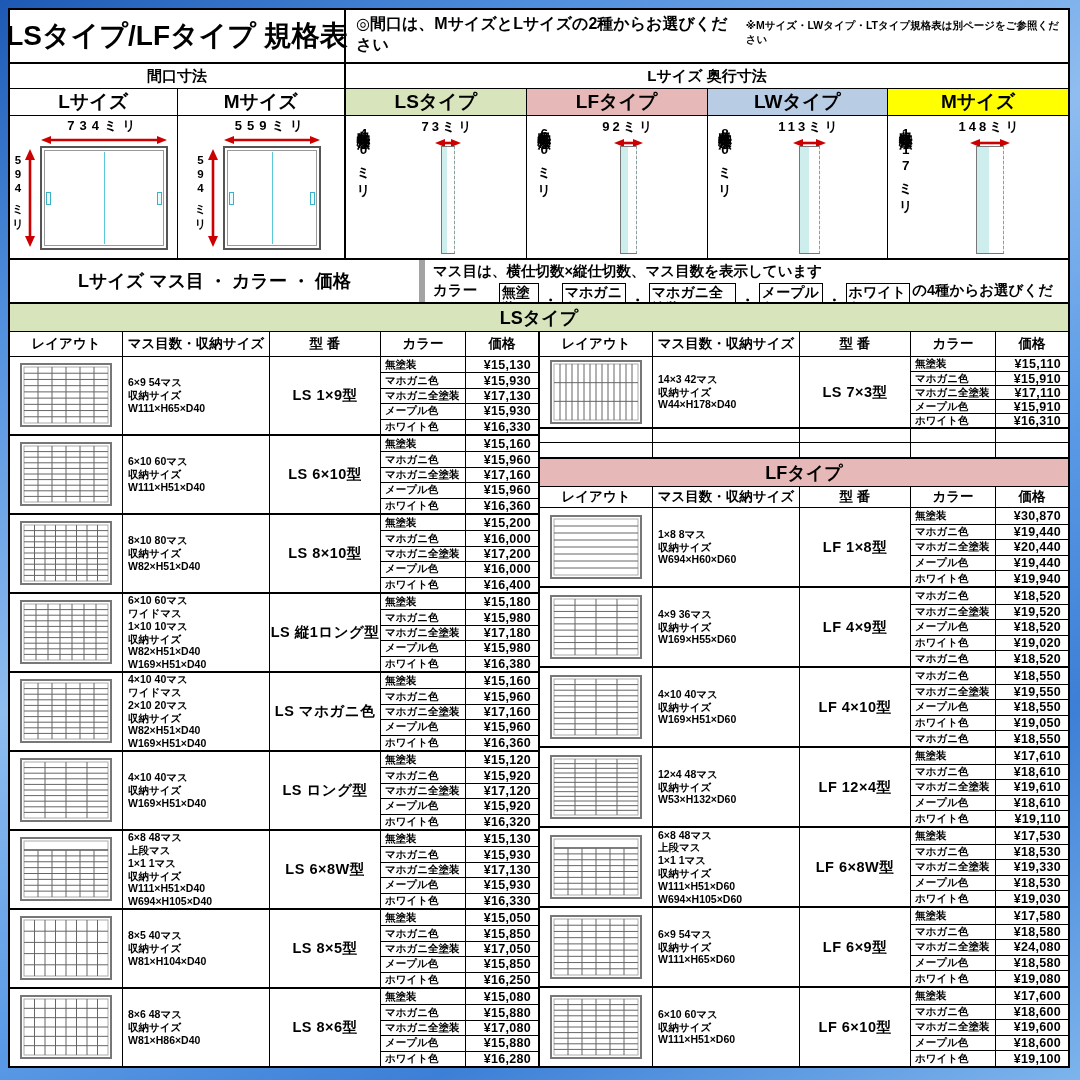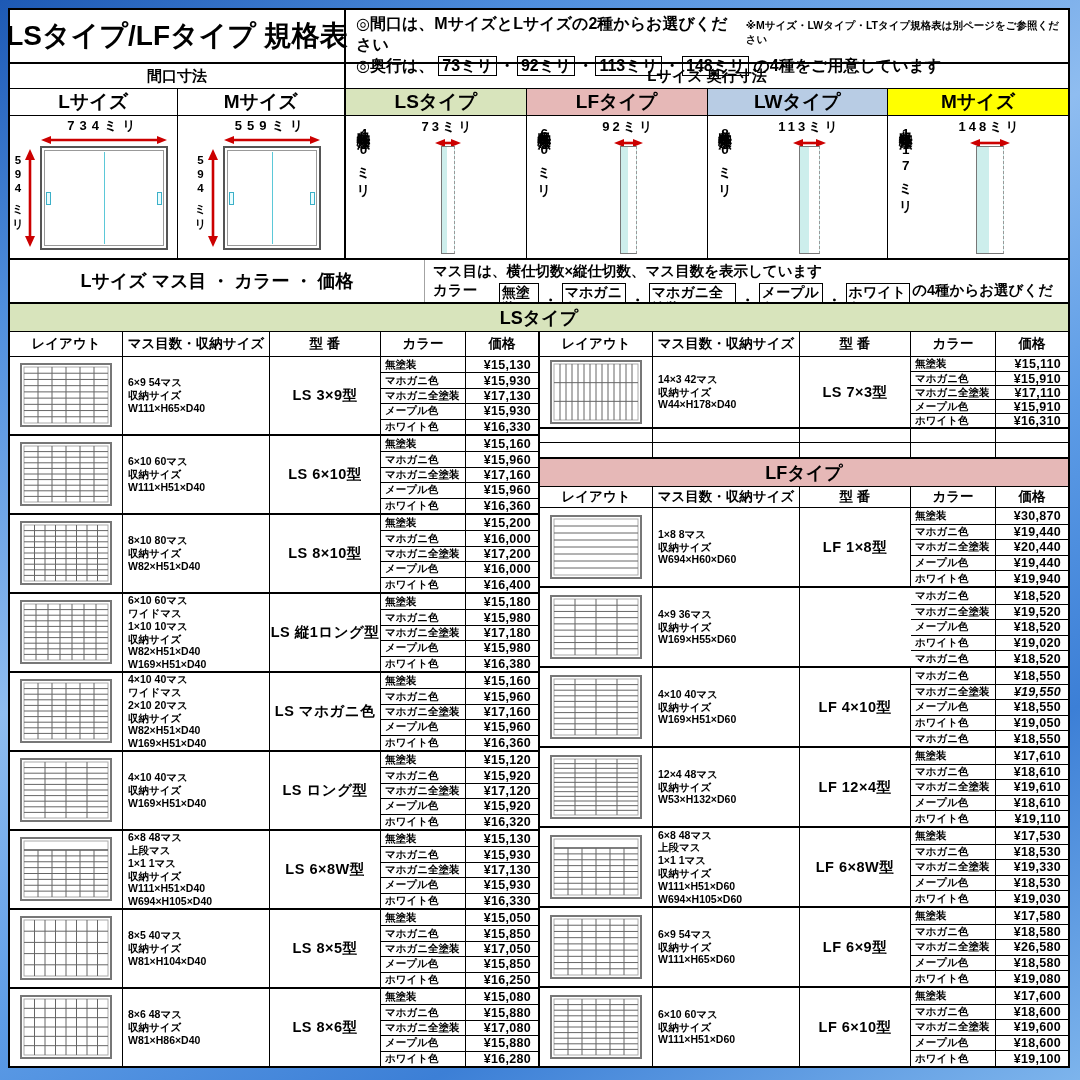--- a/index.html
+++ b/index.html
@@ -53,21 +53,21 @@
   .cabinet .inner { position:absolute; left:2px; top:2px; right:2px; bottom:2px; border:1px solid #999; }
   .cabinet .mid { position:absolute; left:50%; top:4px; bottom:4px; width:1px; background:#5bc8d8; }
   .cabinet .handle { position:absolute; width:5px; height:13px; border:1px solid #3bb0c8; background:#e8fdff; top:44%; }
   .cabinet .handle.l { left:4px; } .cabinet .handle.r { right:4px; }
   .dp-sidelabel { position:absolute; left:8px; top:4px; font-size:13.5px; }
   .dp-label { position:absolute; top:2px; font-size:13px; letter-spacing:3px; text-align:center; white-space:nowrap; }
   .dp-arrow { position:absolute; top:18px; }
   .dp-bar { position:absolute; top:30px; height:108px; border:1px solid #777; border-right:1px dashed #999; }
   
   .row-c { height:44px; border-bottom:2px solid #000; display:flex; flex:none; }
-  .c-left { width:415px; border-right:1px solid #a3a3a3; display:flex; align-items:center; justify-content:center; font-size:18px; }
+  .c-left { width:415px; border-right:6px solid #a3a3a3; display:flex; align-items:center; justify-content:center; font-size:18px; }
   .c-right { flex:1; padding:2px 8px; display:flex; flex-direction:column; justify-content:space-around; font-size:14.5px; }
   .c-right .boxes { display:flex; align-items:center; gap:2px; flex-wrap:nowrap; }
   .c-right .box { font-size:14px; padding:0 2px; }
   
   .band { height:28px; border-bottom:1px solid #000; display:flex; align-items:center; justify-content:center; font-size:18px; flex:none; }
   
   .row-e { flex:1; display:flex; min-height:0; }
   .ptable { width:530px; display:flex; flex-direction:column; border-right:2px solid #000; min-height:0; }
   .ptable.right { flex:1; border-right:none; }
   .t-head { height:25px; border-bottom:1px solid #000; display:grid; grid-template-columns:113px 147px 111px 85px 1fr; flex:none; }
@@ -99,25 +99,20 @@
 <div class="page">
   <div class="panel">
 
     <div class="row-a">
       <div class="title-cell">LSタイプ/LFタイプ 規格表</div>
       <div class="notes-cell">
         <div class="note-line1">
           <span>◎間口は、MサイズとLサイズの2種からお選びください</span>
           <span class="note-sub">※Mサイズ・LWタイプ・LTタイプ規格表は別ページをご参照ください</span>
         </div>
-        <div class="note-line2">
-          <span>◎奥行は、</span>
-          <span id="note2-boxes"><span class="box">73ミリ</span><span class="sep">・</span><span class="box">92ミリ</span><span class="sep">・</span><span class="box">113ミリ</span><span class="sep">・</span><span class="box">148ミリ</span></span>
-          <span>の4種をご用意しています</span>
-        </div>
       </div>
     </div>
 
     <div class="row-b">
       <div class="b1">
         <div class="sec-header">間口寸法</div>
         <div class="b-body" id="width-cols">
             <div class="size-col">
               <div class="size-col-header">Lサイズ</div>
               <div class="diagram">
@@ -276,21 +271,21 @@
                 <line x1="4" y1="41.333333333333336" x2="88" y2="41.333333333333336" stroke="#666" stroke-width="1"></line>
                 <line x1="4" y1="47.55555555555556" x2="88" y2="47.55555555555556" stroke="#666" stroke-width="1"></line>
                 <line x1="4" y1="53.77777777777778" x2="88" y2="53.77777777777778" stroke="#666" stroke-width="1"></line>
               </svg>
             </div>
             <div class="cell spec-cell">
               <div class="spec-line">6×9 54マス</div>
               <div class="spec-line">収納サイズ</div>
               <div class="spec-line">W111×H65×D40</div>
             </div>
-            <div class="cell model-cell">LS 3×9型</div>
+            <div class="cell model-cell">LS 1×9型</div>
             <div class="cell color-cell" style="grid-row: 1;">無塗装</div>
             <div class="cell price-cell" style="grid-row: 1;">¥15,130</div>
             <div class="cell color-cell rt" style="grid-row: 2;">マホガニ色</div>
             <div class="cell price-cell rt" style="grid-row: 2;">¥15,930</div>
             <div class="cell color-cell rt" style="grid-row: 3;">マホガニ全塗装</div>
             <div class="cell price-cell rt" style="grid-row: 3;">¥17,130</div>
             <div class="cell color-cell rt" style="grid-row: 4;">メープル色</div>
             <div class="cell price-cell rt" style="grid-row: 4;">¥15,930</div>
             <div class="cell color-cell rt" style="grid-row: 5;">ホワイト色</div>
             <div class="cell price-cell rt" style="grid-row: 5;">¥16,330</div>
@@ -718,20 +713,21 @@
                 <line x1="4" y1="41.333333333333336" x2="88" y2="41.333333333333336" stroke="#666" stroke-width="1"></line>
                 <line x1="4" y1="47.55555555555556" x2="88" y2="47.55555555555556" stroke="#666" stroke-width="1"></line>
                 <line x1="4" y1="53.77777777777778" x2="88" y2="53.77777777777778" stroke="#666" stroke-width="1"></line>
               </svg>
             </div>
             <div class="cell spec-cell">
               <div class="spec-line">4×9 36マス</div>
               <div class="spec-line">収納サイズ</div>
               <div class="spec-line">W169×H55×D60</div>
             </div>
+            <div class="cell model-cell">LF 4×9型</div>
             <div class="cell color-cell" style="grid-row: 1;">マホガニ色</div>
             <div class="cell price-cell" style="grid-row: 1;">¥18,520</div>
             <div class="cell color-cell rt" style="grid-row: 2;">マホガニ全塗装</div>
             <div class="cell price-cell rt" style="grid-row: 2;">¥19,520</div>
             <div class="cell color-cell rt" style="grid-row: 3;">メープル色</div>
             <div class="cell price-cell rt" style="grid-row: 3;">¥18,520</div>
             <div class="cell color-cell rt" style="grid-row: 4;">ホワイト色</div>
             <div class="cell price-cell rt" style="grid-row: 4;">¥19,020</div>
             <div class="cell color-cell rt" style="grid-row: 5;">マホガニ色</div>
             <div class="cell price-cell rt" style="grid-row: 5;">¥18,520</div>
@@ -757,21 +753,21 @@
             </div>
             <div class="cell spec-cell">
               <div class="spec-line">4×10 40マス</div>
               <div class="spec-line">収納サイズ</div>
               <div class="spec-line">W169×H51×D60</div>
             </div>
             <div class="cell model-cell">LF 4×10型</div>
             <div class="cell color-cell" style="grid-row: 1;">マホガニ色</div>
             <div class="cell price-cell" style="grid-row: 1;">¥18,550</div>
             <div class="cell color-cell rt" style="grid-row: 2;">マホガニ全塗装</div>
-            <div class="cell price-cell rt" style="grid-row: 2; font-style: italic;">¥19,550</div>
+            <div class="cell price-cell rt" style="grid-row: 2;">¥19,550</div>
             <div class="cell color-cell rt" style="grid-row: 3;">メープル色</div>
             <div class="cell price-cell rt" style="grid-row: 3;">¥18,550</div>
             <div class="cell color-cell rt" style="grid-row: 4;">ホワイト色</div>
             <div class="cell price-cell rt" style="grid-row: 4;">¥19,050</div>
             <div class="cell color-cell rt" style="grid-row: 5;">マホガニ色</div>
             <div class="cell price-cell rt" style="grid-row: 5;">¥18,550</div>
           </div>
           <div class="block">
             <div class="cell layout-cell">
               <svg width="92" height="64">
@@ -874,21 +870,21 @@
               <div class="spec-line">6×9 54マス</div>
               <div class="spec-line">収納サイズ</div>
               <div class="spec-line">W111×H65×D60</div>
             </div>
             <div class="cell model-cell">LF 6×9型</div>
             <div class="cell color-cell" style="grid-row: 1;">無塗装</div>
             <div class="cell price-cell" style="grid-row: 1;">¥17,580</div>
             <div class="cell color-cell rt" style="grid-row: 2;">マホガニ色</div>
             <div class="cell price-cell rt" style="grid-row: 2;">¥18,580</div>
             <div class="cell color-cell rt" style="grid-row: 3;">マホガニ全塗装</div>
-            <div class="cell price-cell rt" style="grid-row: 3;">¥26,580</div>
+            <div class="cell price-cell rt" style="grid-row: 3;">¥24,080</div>
             <div class="cell color-cell rt" style="grid-row: 4;">メープル色</div>
             <div class="cell price-cell rt" style="grid-row: 4;">¥18,580</div>
             <div class="cell color-cell rt" style="grid-row: 5;">ホワイト色</div>
             <div class="cell price-cell rt" style="grid-row: 5;">¥19,080</div>
           </div>
           <div class="block">
             <div class="cell layout-cell">
               <svg width="92" height="64">
                 <rect x="1" y="1" width="90" height="62" fill="#fff" stroke="#777" stroke-width="2"></rect>
                 <rect x="4" y="4" width="84" height="56" fill="none" stroke="#aaa" stroke-width="1"></rect>

